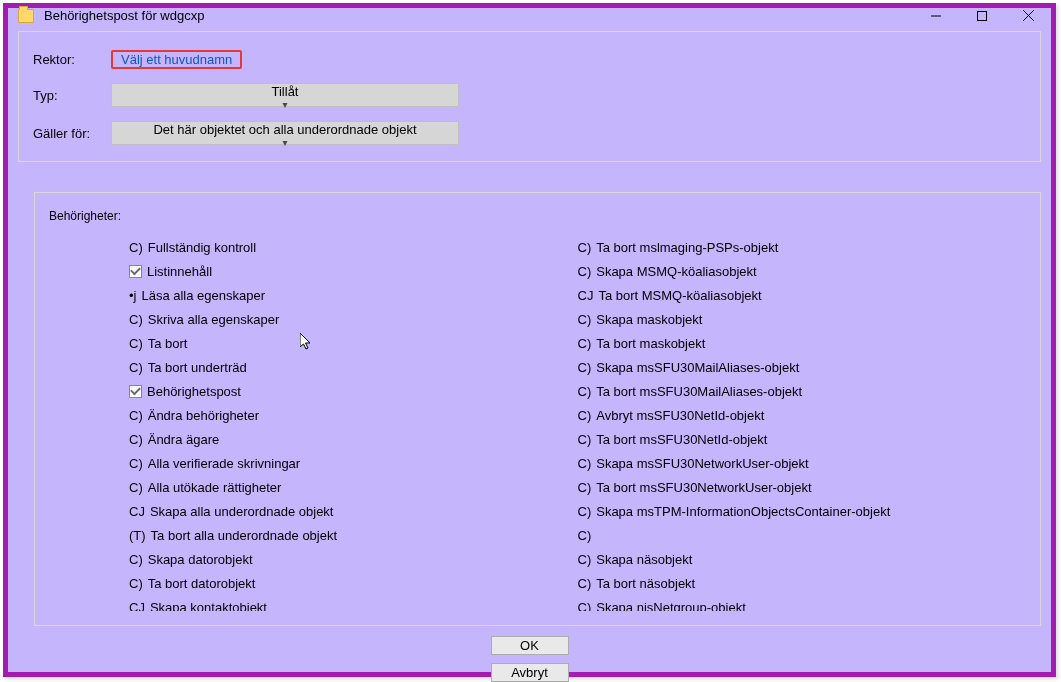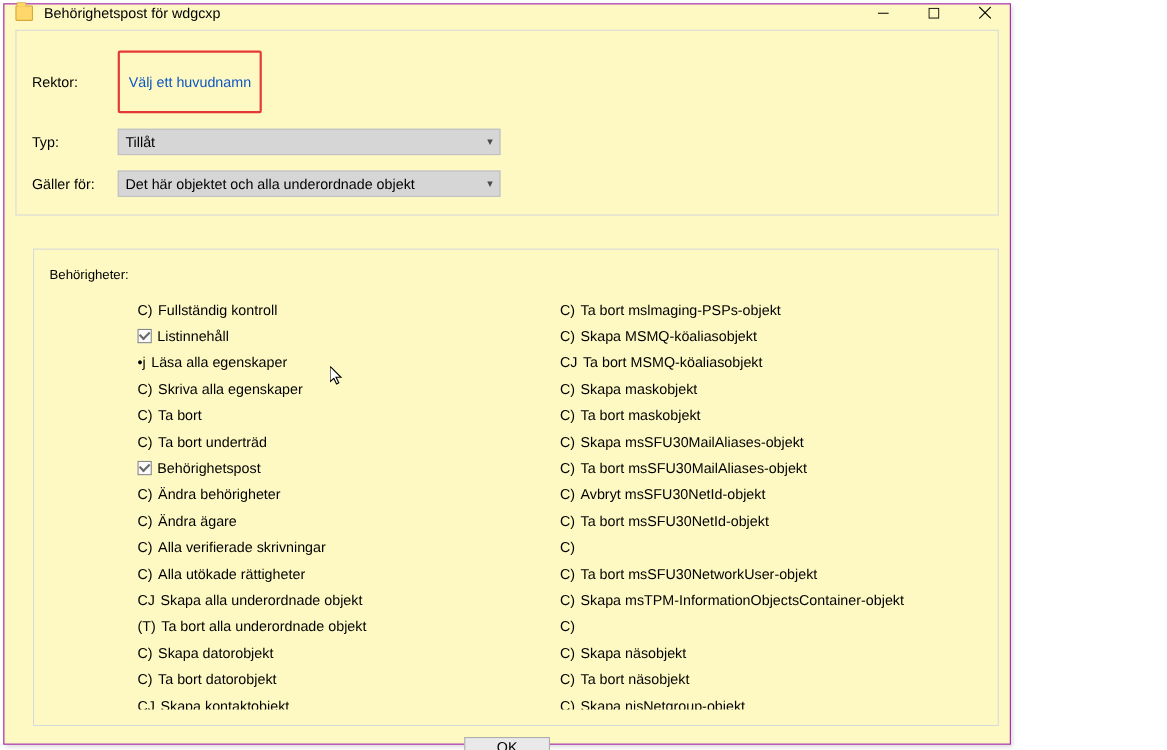--- a/index.html
+++ b/index.html
@@ -1,32 +1,32 @@
 <!DOCTYPE html>
 <html><head>
 <meta charset="utf-8">
 <style>
   * { box-sizing: border-box; font-family: "Segoe UI", Tahoma, sans-serif; }
   html, body { margin: 0; padding: 0; }
   body { width: 1061px; height: 682px; background: #fff; overflow: hidden; color:#000; font-size:13px; }
-  .window { width: 916px; height: 674px; border: 1px solid #a21caf; margin:3px; box-shadow: 2px 2px 4px rgba(0,0,0,0.15); background:#fef9c3; display:flex; flex-direction:column; }
+  .window { width: 1053px; height: 674px; border: 5px solid #a21caf; margin:3px; box-shadow: 2px 2px 4px rgba(0,0,0,0.15); background:#c4b5fd; display:flex; flex-direction:column; }
   .titlebar { height: 34px; display:flex; align-items:center; padding:0 0 0 10px; }
   .titlebar .folder-icon { width:16px; height:14px; background:#ffd76a; border:1px solid #d6a93a; border-radius:1px; position:relative; margin-right:10px; }
   .titlebar .folder-icon:before { content:""; position:absolute; top:-4px; left:0; width:7px; height:3px; background:#ffd76a; border:1px solid #d6a93a; border-bottom:none; border-radius:1px 1px 0 0; }
   .titlebar .title { flex:1; font-size:13px; }
   .winctrls { display:flex; height:100%; }
   .winbtn { width:46px; display:flex; align-items:center; justify-content:center; }
   .winbtn svg { display:block; }
   .content { flex:1; padding:8px 10px 10px 10px; display:flex; flex-direction:column; gap:30px; }
   .panel { border:1px solid #d9d9d9; padding:18px 14px 16px 14px; }
   .row { display:flex; align-items:center; margin-bottom:14px; }
   .row:last-child { margin-bottom:0; }
   .row .label { width:78px; }
-  .linkpick { color:#0b57c6; cursor:pointer; padding:19px 8px; border:2px solid #e53935; border-radius:2px; }
-  .dropdown { width:348px; height:24px; background:#d6d6d6; border:1px solid #bfbfbf; padding:0 6px; display:flex; align-items:center; justify-content:space-between; }
+  .linkpick { color:#0b57c6; cursor:pointer; padding:0 8px; border:2px solid #e53935; border-radius:2px; }
+  .dropdown { width:348px; height:24px; background:#d6d6d6; border:1px solid #bfbfbf; padding:0 6px; display:flex; align-items:center; justify-content:space-between;flex-direction:column; }
   .dropdown .arrow { font-size:10px; color:#4a4a4a; }
   .perm-panel { border:1px solid #d9d9d9; padding:16px 14px 14px 14px; flex:1;margin-left:16px; }
   .perm-head { font-size:12px; margin-bottom:12px; }
   .perm-cols { display:flex; }
   .perm-col { flex:1; padding-left:80px; }
   .perm-col + .perm-col { padding-left:0; }
   .perm-item { display:flex; align-items:center; height:24px; gap:5px; }
   .cbx { width:13px; height:13px; border:1px solid #888; background:#fafafa; display:flex; align-items:center; justify-content:center; }
   .cbx.checked:after { content:""; width:7px; height:4px; border-left:2px solid #6b6b6b; border-bottom:2px solid #6b6b6b; transform:rotate(-45deg); margin-top:-3px; }
   .ptxt { }
@@ -186,20 +186,21 @@
               <div class="perm-item">
                 <span>C)</span>
                 <span class="ptxt">Avbryt msSFU30NetId-objekt</span>
               </div>
               <div class="perm-item">
                 <span>C)</span>
                 <span class="ptxt">Ta bort msSFU30NetId-objekt</span>
               </div>
               <div class="perm-item">
                 <span>C)</span>
+                <span class="ptxt">Skapa msSFU30NetworkUser-objekt</span>
               </div>
               <div class="perm-item">
                 <span>C)</span>
                 <span class="ptxt">Ta bort msSFU30NetworkUser-objekt</span>
               </div>
               <div class="perm-item">
                 <span>C)</span>
                 <span class="ptxt">Skapa msTPM-InformationObjectsContainer-objekt</span>
               </div>
               <div class="perm-item">

